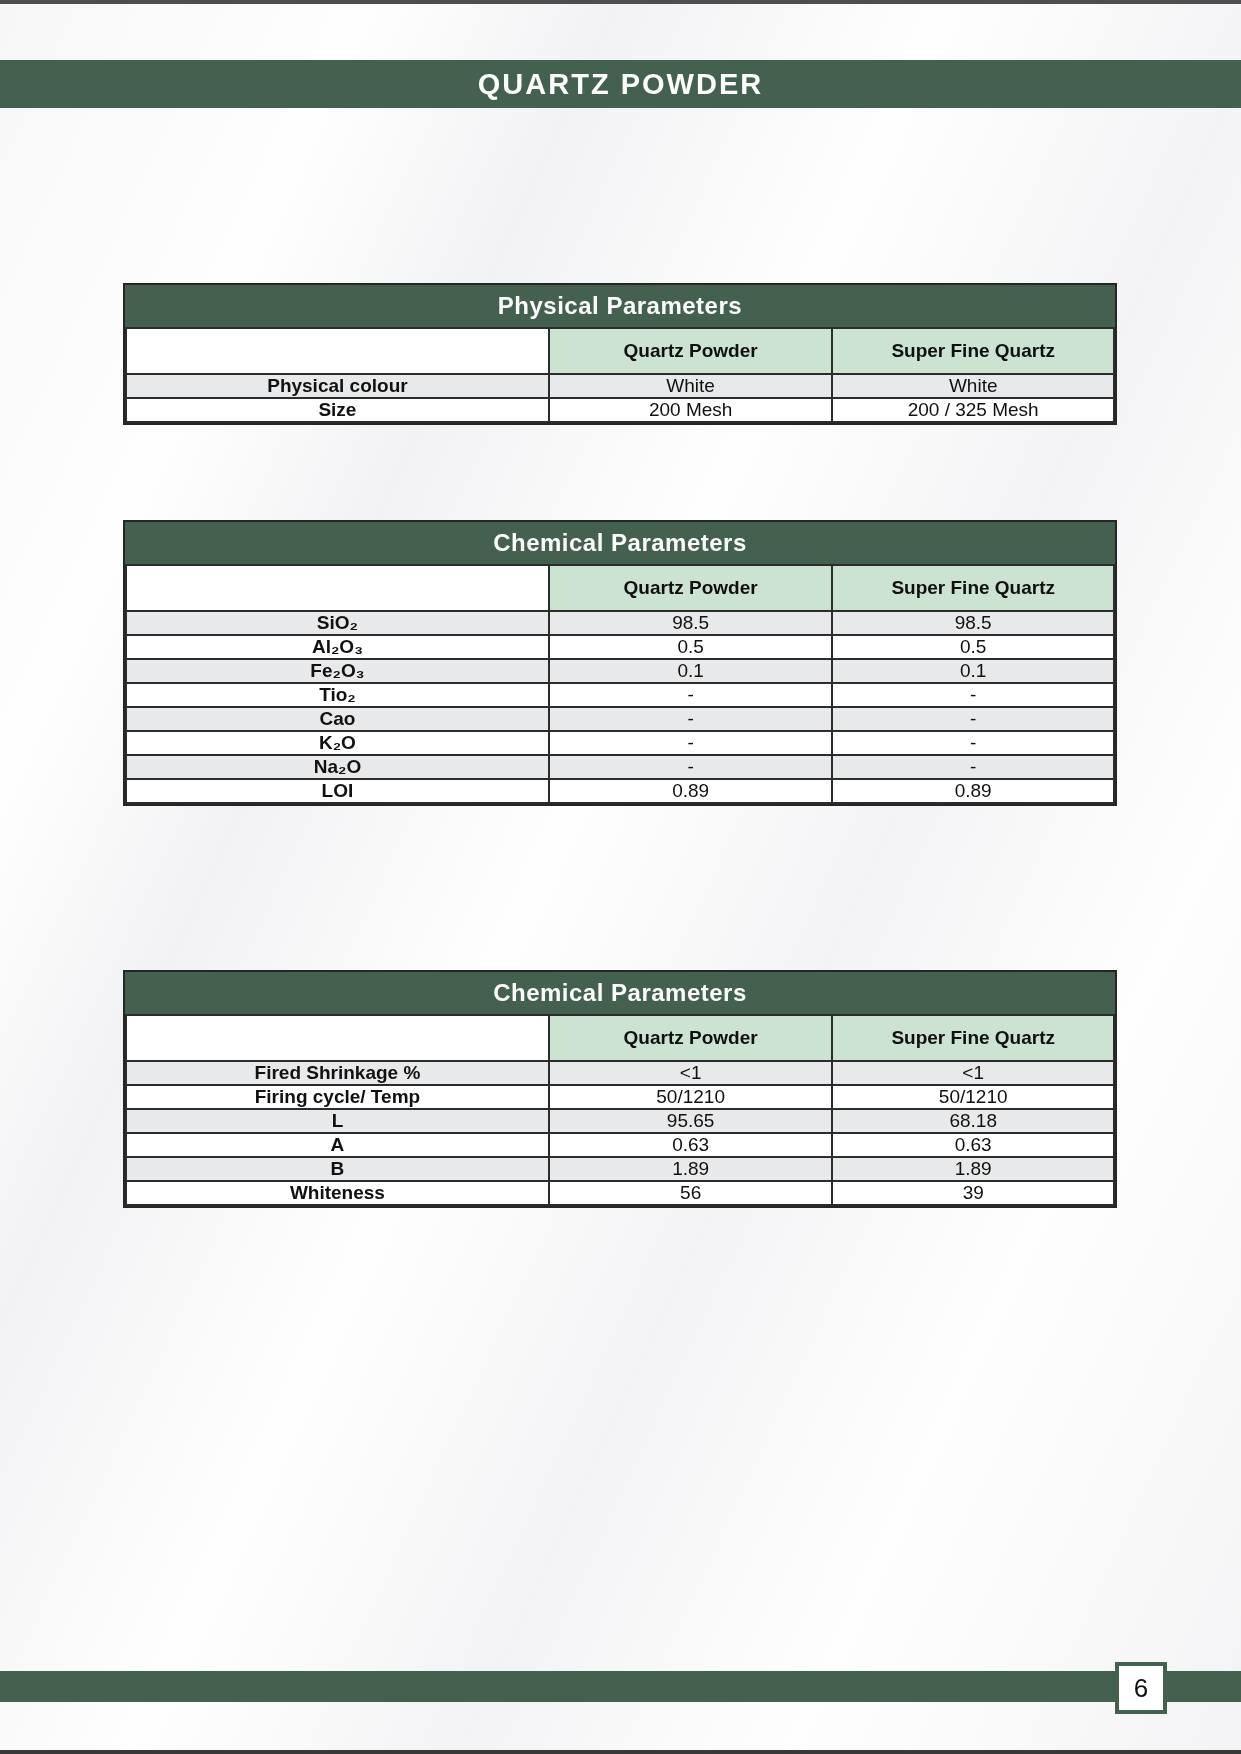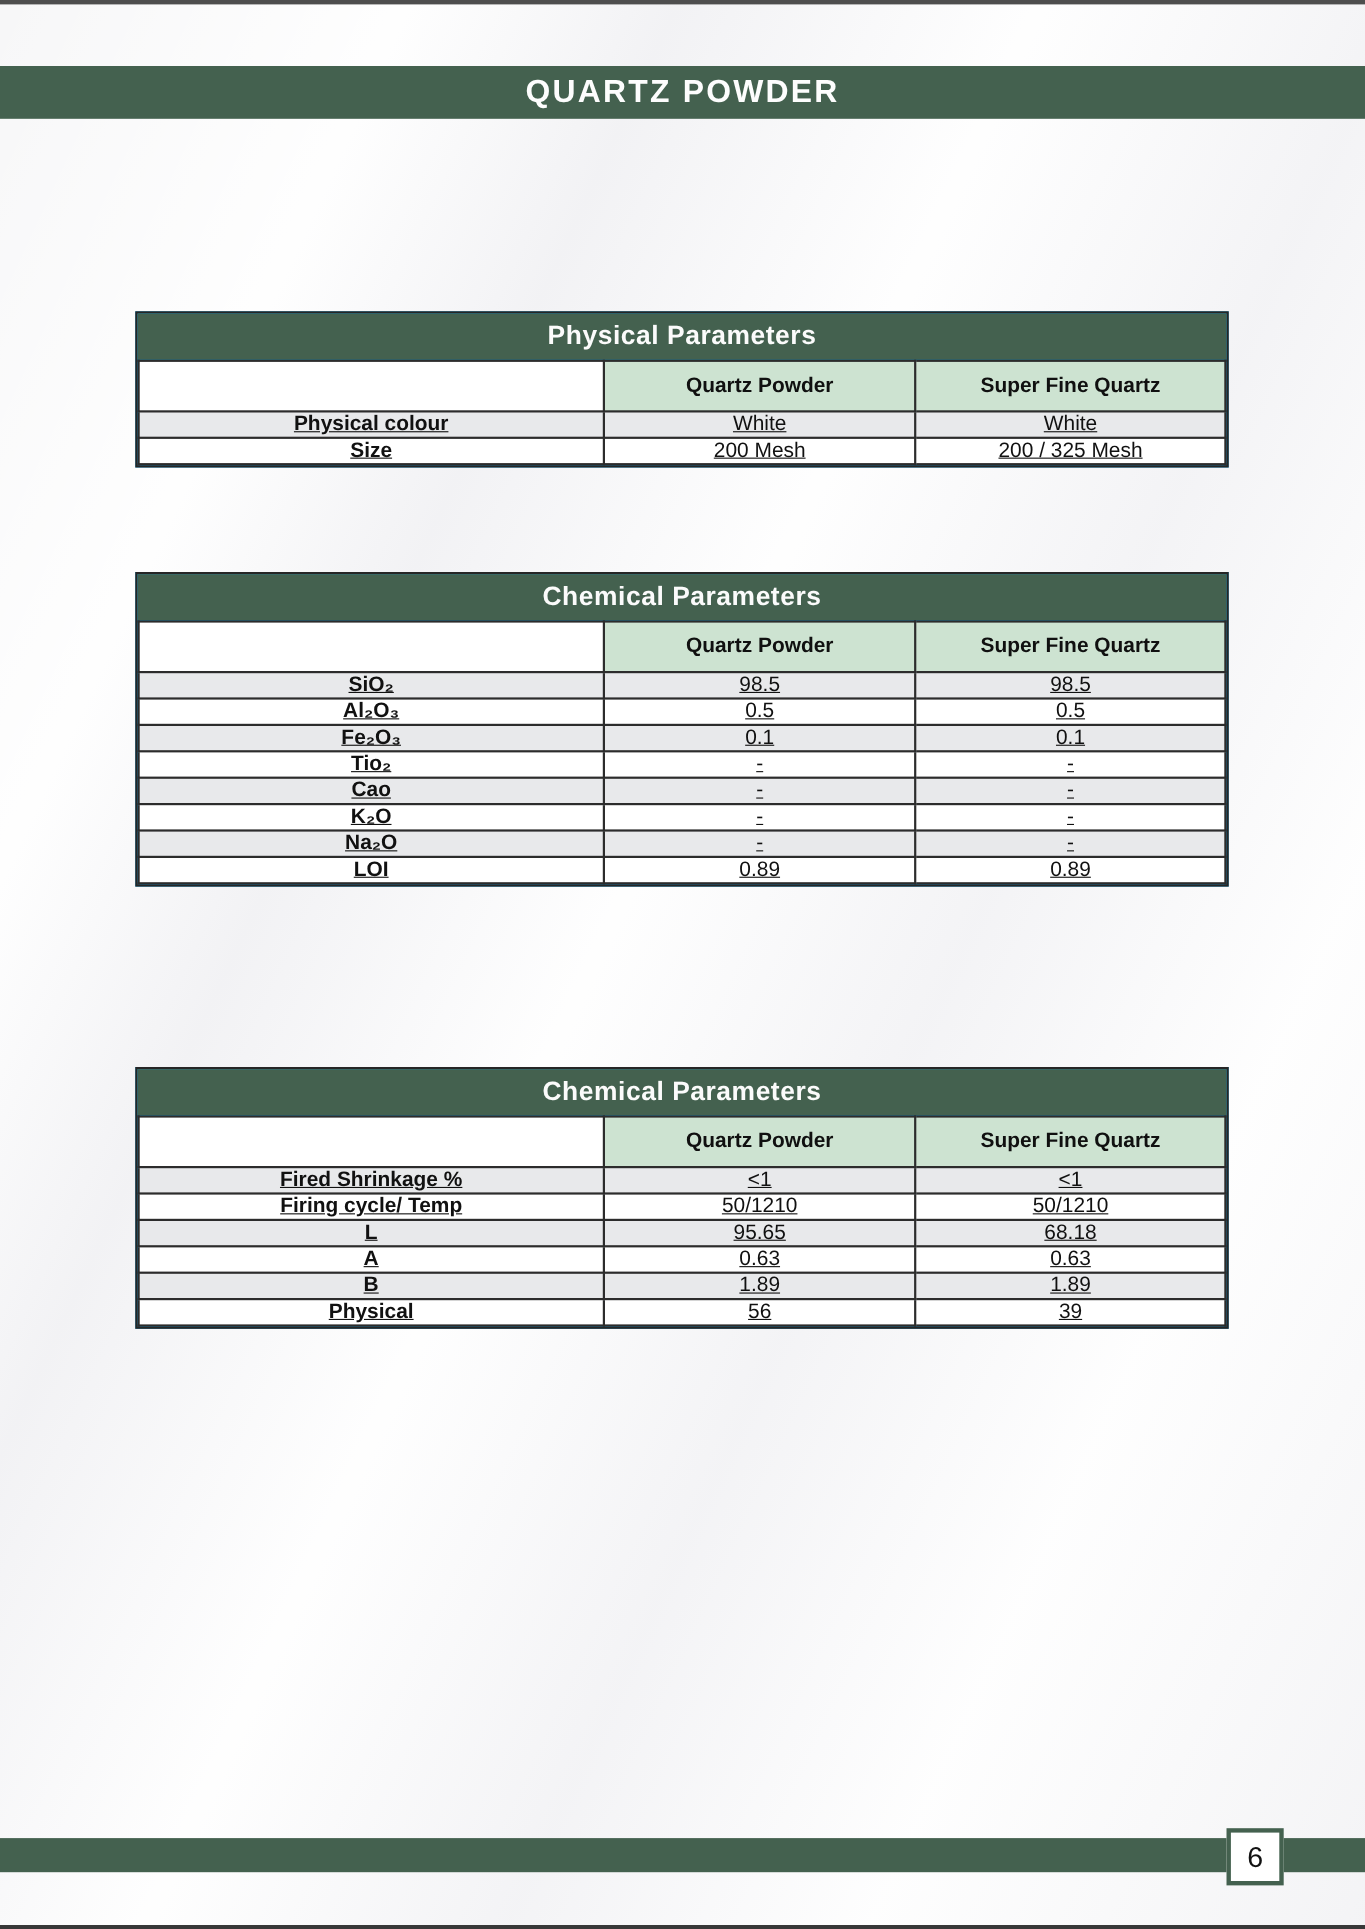--- a/index.html
+++ b/index.html
@@ -61,21 +61,21 @@
     font-size: 29px;
     font-weight: 700;
     letter-spacing: 2px;
   }
 
   .spec {
     position: absolute;
     left: 123px;
     width: 994px;
     border: 2px solid #262626;
-    background: #0ea5e9;
+    background: #4d7c0f;
   }
   .spec.t1 { top: 283px; }
   .spec.t2 { top: 520px; }
   .spec.t3 { top: 970px; }
 
   .table-title {
     background: #44614f;
     color: #fbfbfb;
     font-size: 24px;
     font-weight: 700;
@@ -102,21 +102,21 @@
   }
 
   thead th {
     height: 46px;
     font-weight: 700;
     background: #cde3d1;
     color: #101010;
   }
   thead th.blank { background: #ffffff; }
 
-  tbody td { height: 21px; font-weight: 400; text-decoration: underline; }
+  tbody td { height: 21px; font-weight: 400; }
   tbody td.rowlabel { font-weight: 700; }
   tbody tr:nth-child(odd) { background: #e8e9eb; }
   tbody tr:nth-child(even) { background: #ffffff; }
 
   .footer-bar {
     position: absolute;
     top: 1671px; left: 0; right: 0;
     height: 31px;
     background: #44614f;
   }
@@ -272,21 +272,21 @@
         <td class="rowlabel">A</td>
         <td>0.63</td>
         <td>0.63</td>
       </tr>
       <tr>
         <td class="rowlabel">B</td>
         <td>1.89</td>
         <td>1.89</td>
       </tr>
       <tr>
-        <td class="rowlabel">Physical</td>
+        <td class="rowlabel">Whiteness</td>
         <td>56</td>
         <td>39</td>
       </tr>
     </tbody>
   </table>
 </section>
 
 <div class="footer-bar"></div>
 <div class="page-box">
   <span>6</span>

